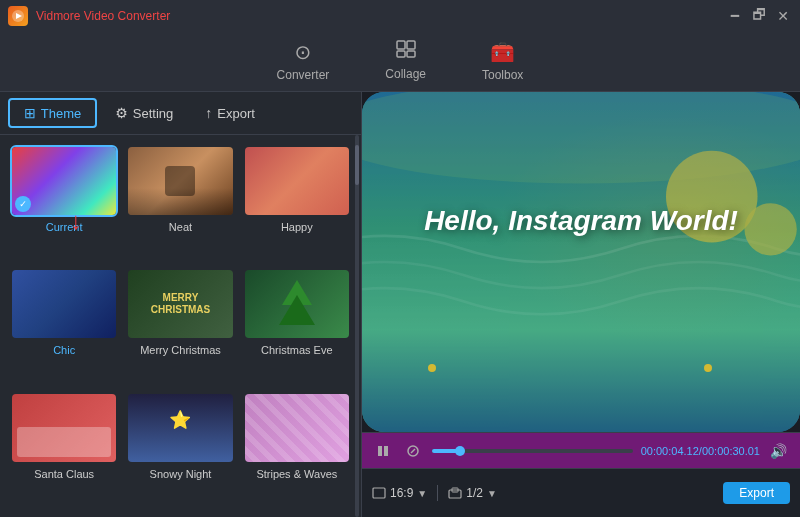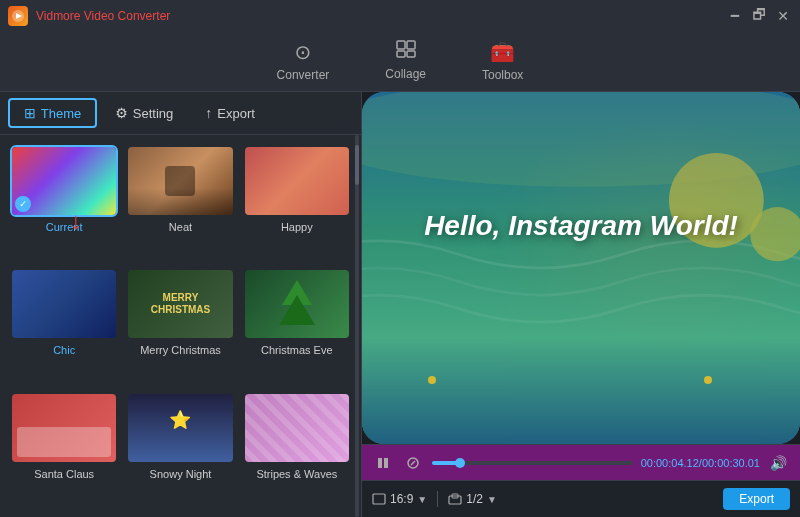--- a/index.html
+++ b/index.html
@@ -191,21 +191,21 @@
       width: 10px; height: 10px; border-radius: 50%;
       background: #4db8ff; position: absolute; right: -5px; top: -3px;
     }
     .time-display {
       font-size: 11px; color: #4db8ff; white-space: nowrap;
     }
     .vol-icon { font-size: 14px; color: #aaa; }
 
     
     .player-bottom {
-      height: 37px;
+      height: 49px;
       background: #1e2229;
       display: flex;
       align-items: center;
       padding: 0 10px;
       gap: 10px;
       border-top: 1px solid #3a3f4a;
     }
     .ratio-selector {
       display: flex; align-items: center; gap: 4px;
       font-size: 12px; color: #ccc; cursor: pointer;

